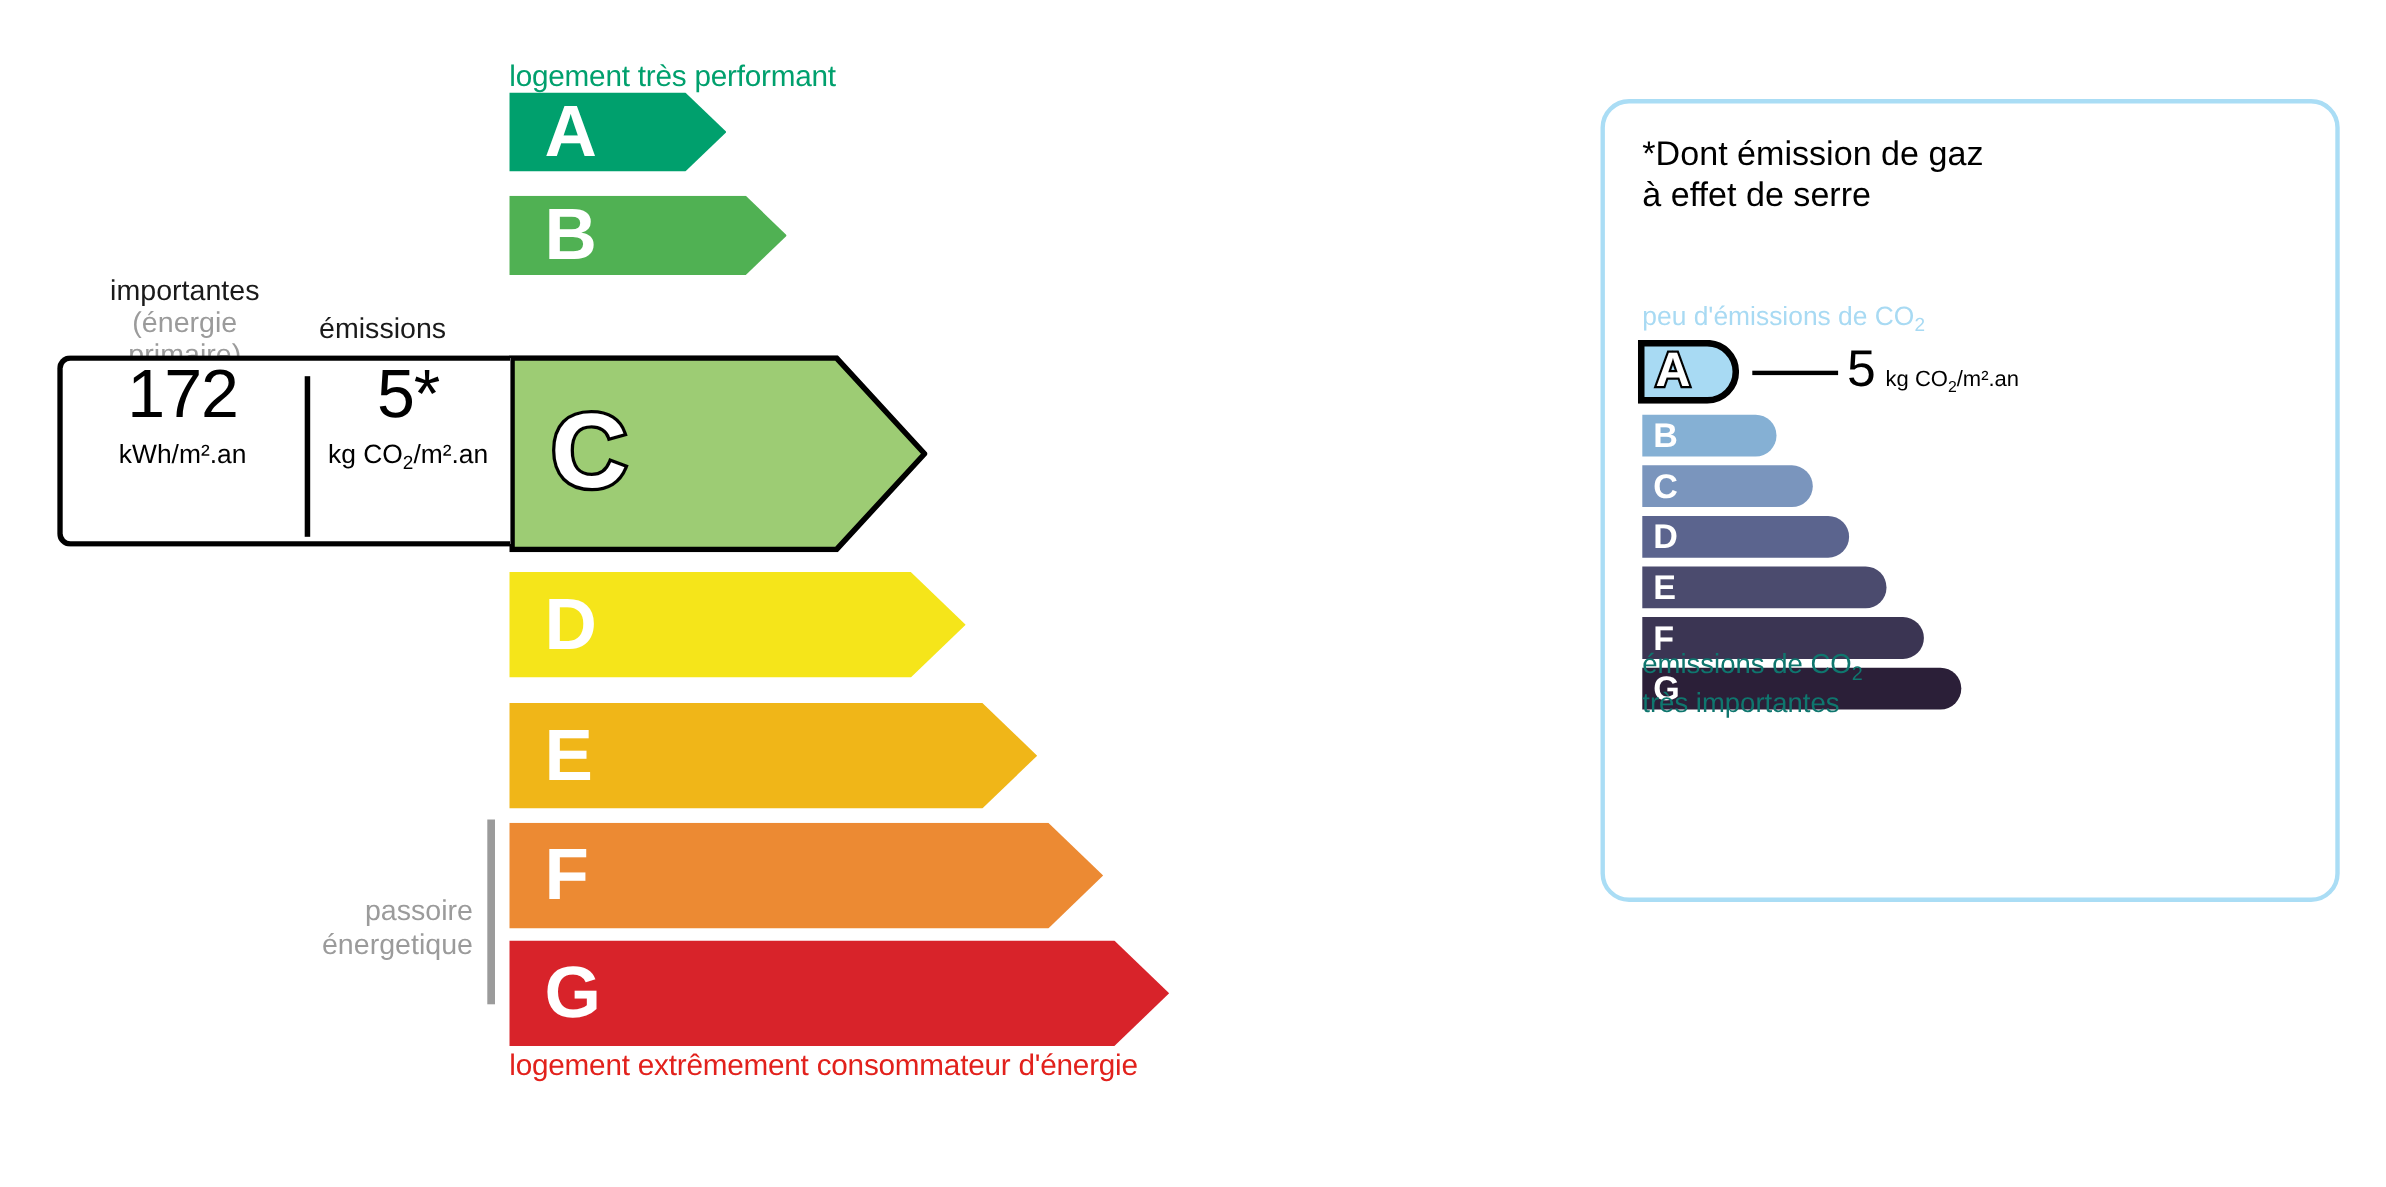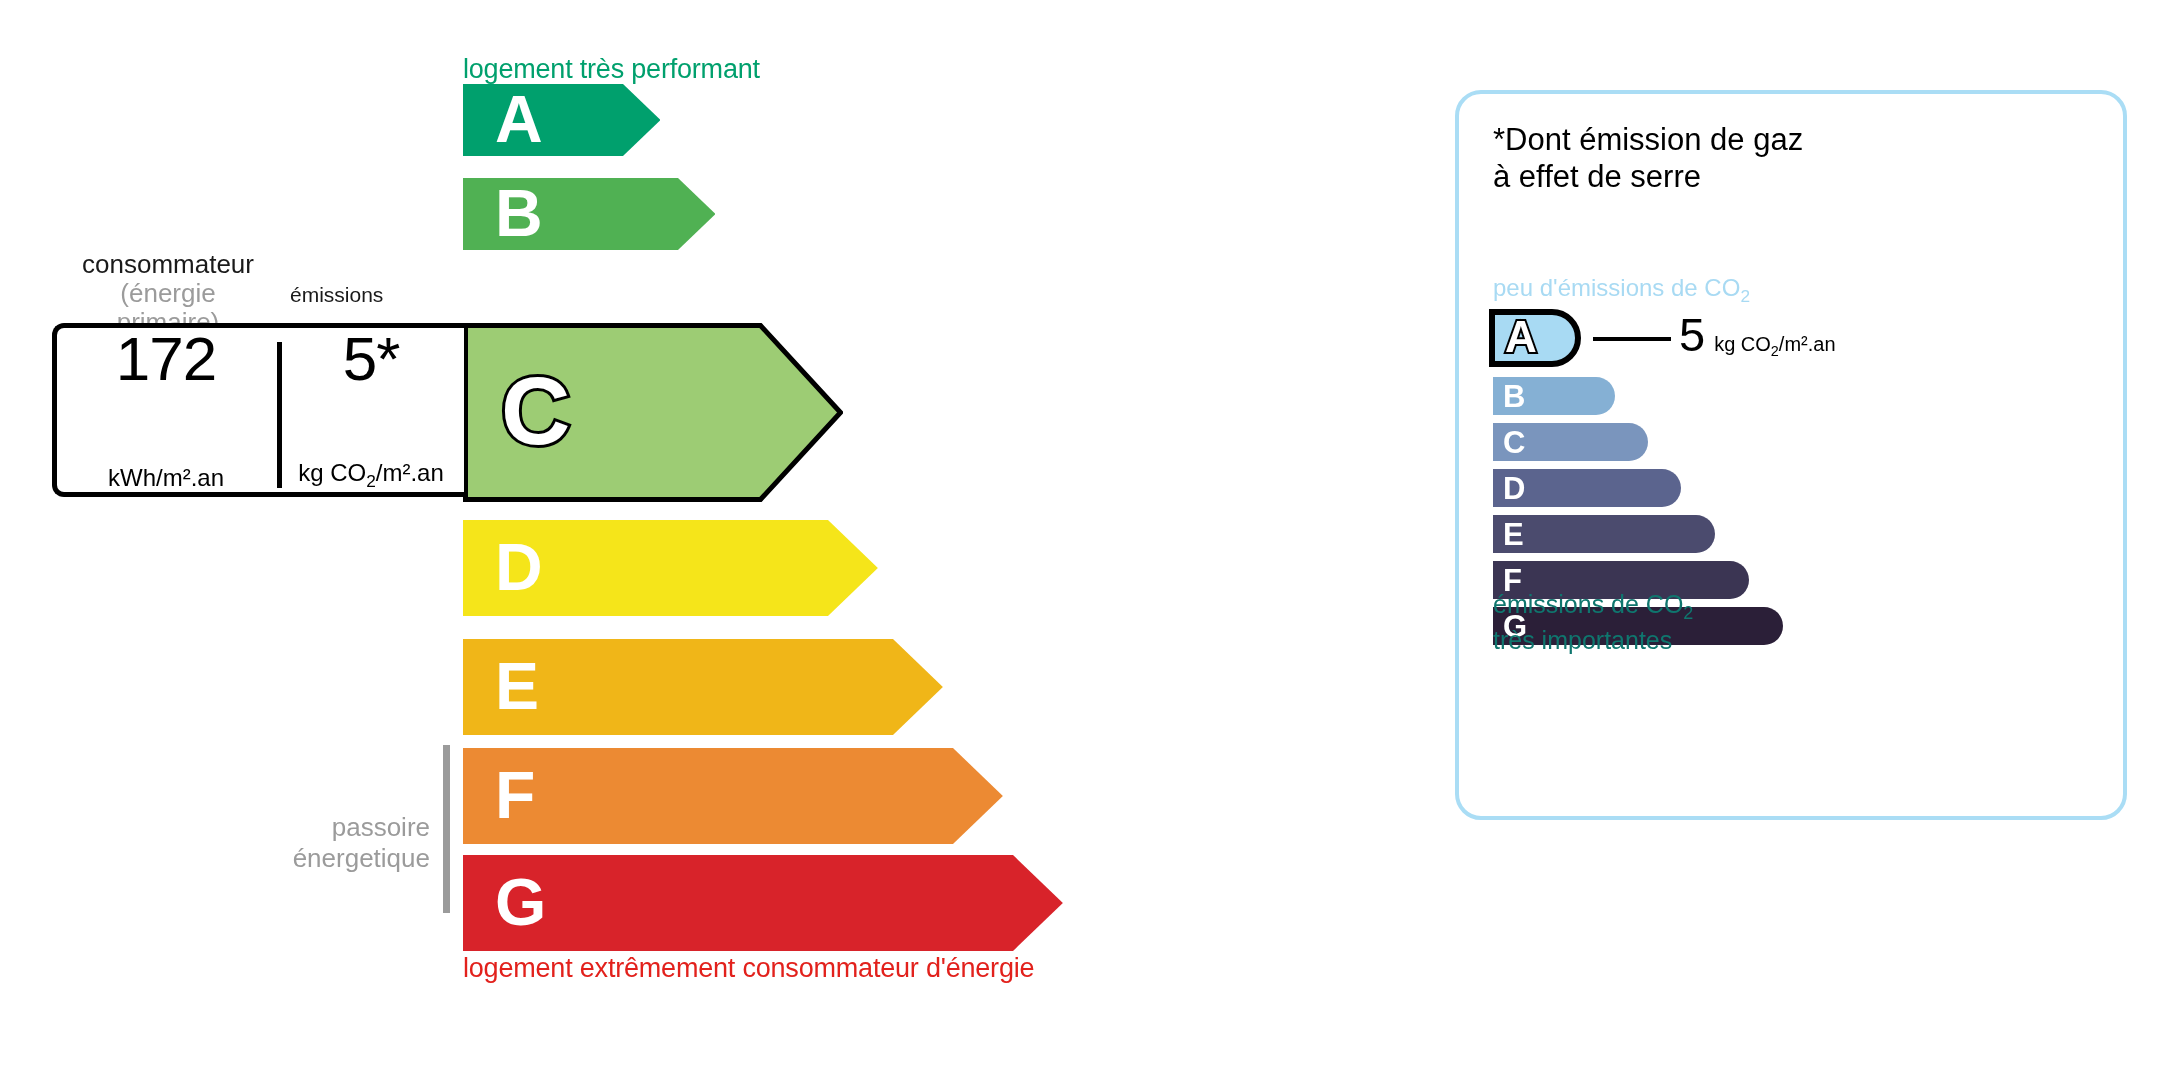--- a/index.html
+++ b/index.html
@@ -90,21 +90,21 @@
     box-sizing: border-box;
     z-index: 5;
   }
   .value-cell {
     position: absolute;
     top: 0;
     height: 100%;
     display: flex;
     flex-direction: column;
     align-items: center;
-    justify-content: space-between;
+    justify-content: flex-start;
   }
   #cell-consumption { left: 0; width: 218px; }
   #cell-emissions  { left: 224px; width: 180px; }
   .value-number {
     font-size: 62px;
     color: #000000;
     line-height: 1;
     letter-spacing: -1px;
   }
   .value-unit {
@@ -133,21 +133,21 @@
     line-height: 1.12;
   }
   #label-consumption .sub {
     color: #9b9b9b;
     display: block;
   }
   #label-emissions {
     position: absolute;
     left: 290px;
     top: 283px;
-    font-size: 21px;
+    font-size: 26px;
     color: #1a1a1a;
     white-space: nowrap;
   }
 
   #final-energy {
     position: absolute;
     left: 62px;
     top: 508px;
     font-size: 25px;
     color: #9b9b9b;
@@ -347,21 +347,21 @@
             <polygon points="0.0,0.0 550.0,0.0 599.9,48.0 550.0,96.0 0.0,96.0" fill="#d8232a"></polygon>
           </svg>
           <span class="grade-letter">G</span>
         </div>
       </div>
     </div>
 
   <div id="bottom-caption">logement extrêmement consommateur d'énergie</div>
 
   <div id="label-consumption">
-    <span>consommateur</span>
+    <span>importantes</span>
     <span class="sub">(énergie primaire)</span>
   </div>
   <div id="label-emissions">émissions</div>
 
   <div id="value-box">
     <div class="value-cell" id="cell-consumption">
       <div class="value-number">172</div>
       <div class="value-unit">kWh/m².an</div>
     </div>
     <div id="value-divider"></div>

